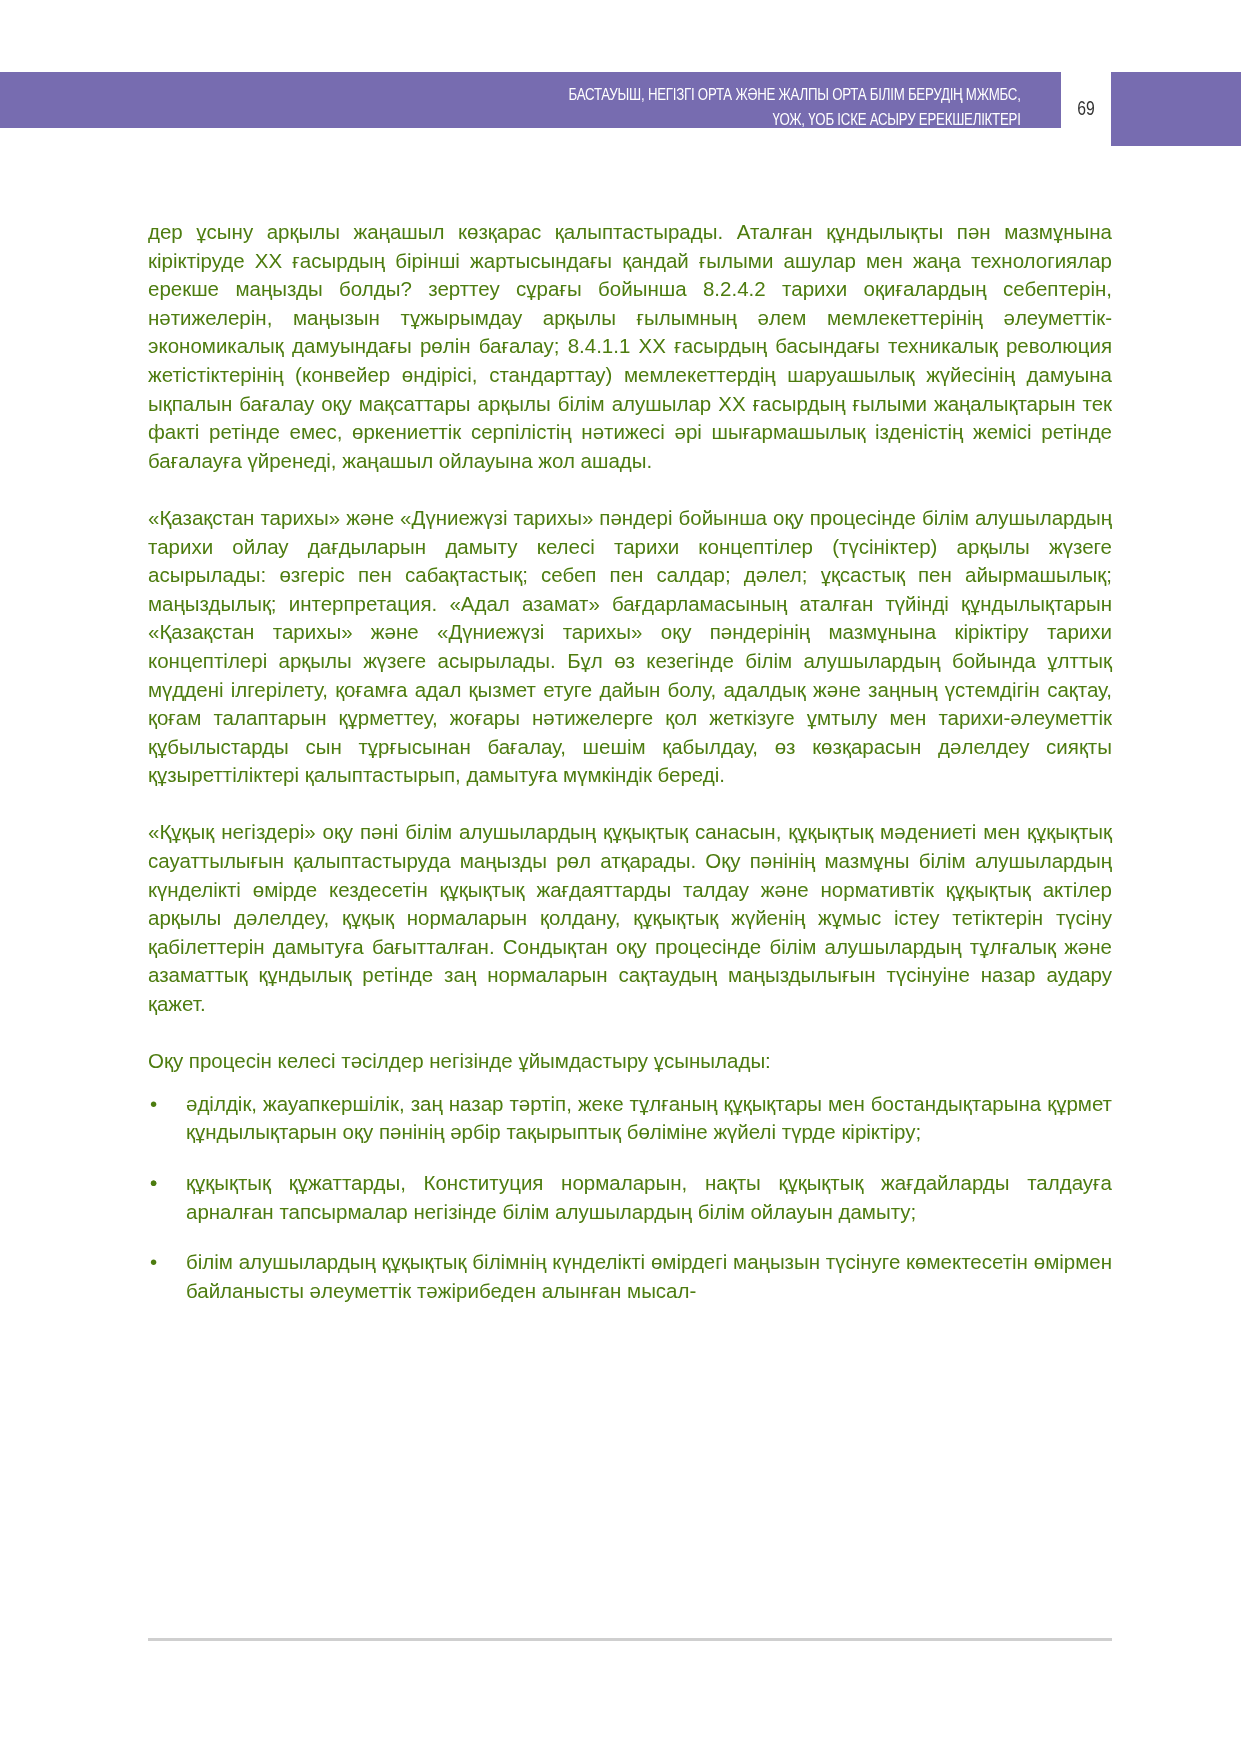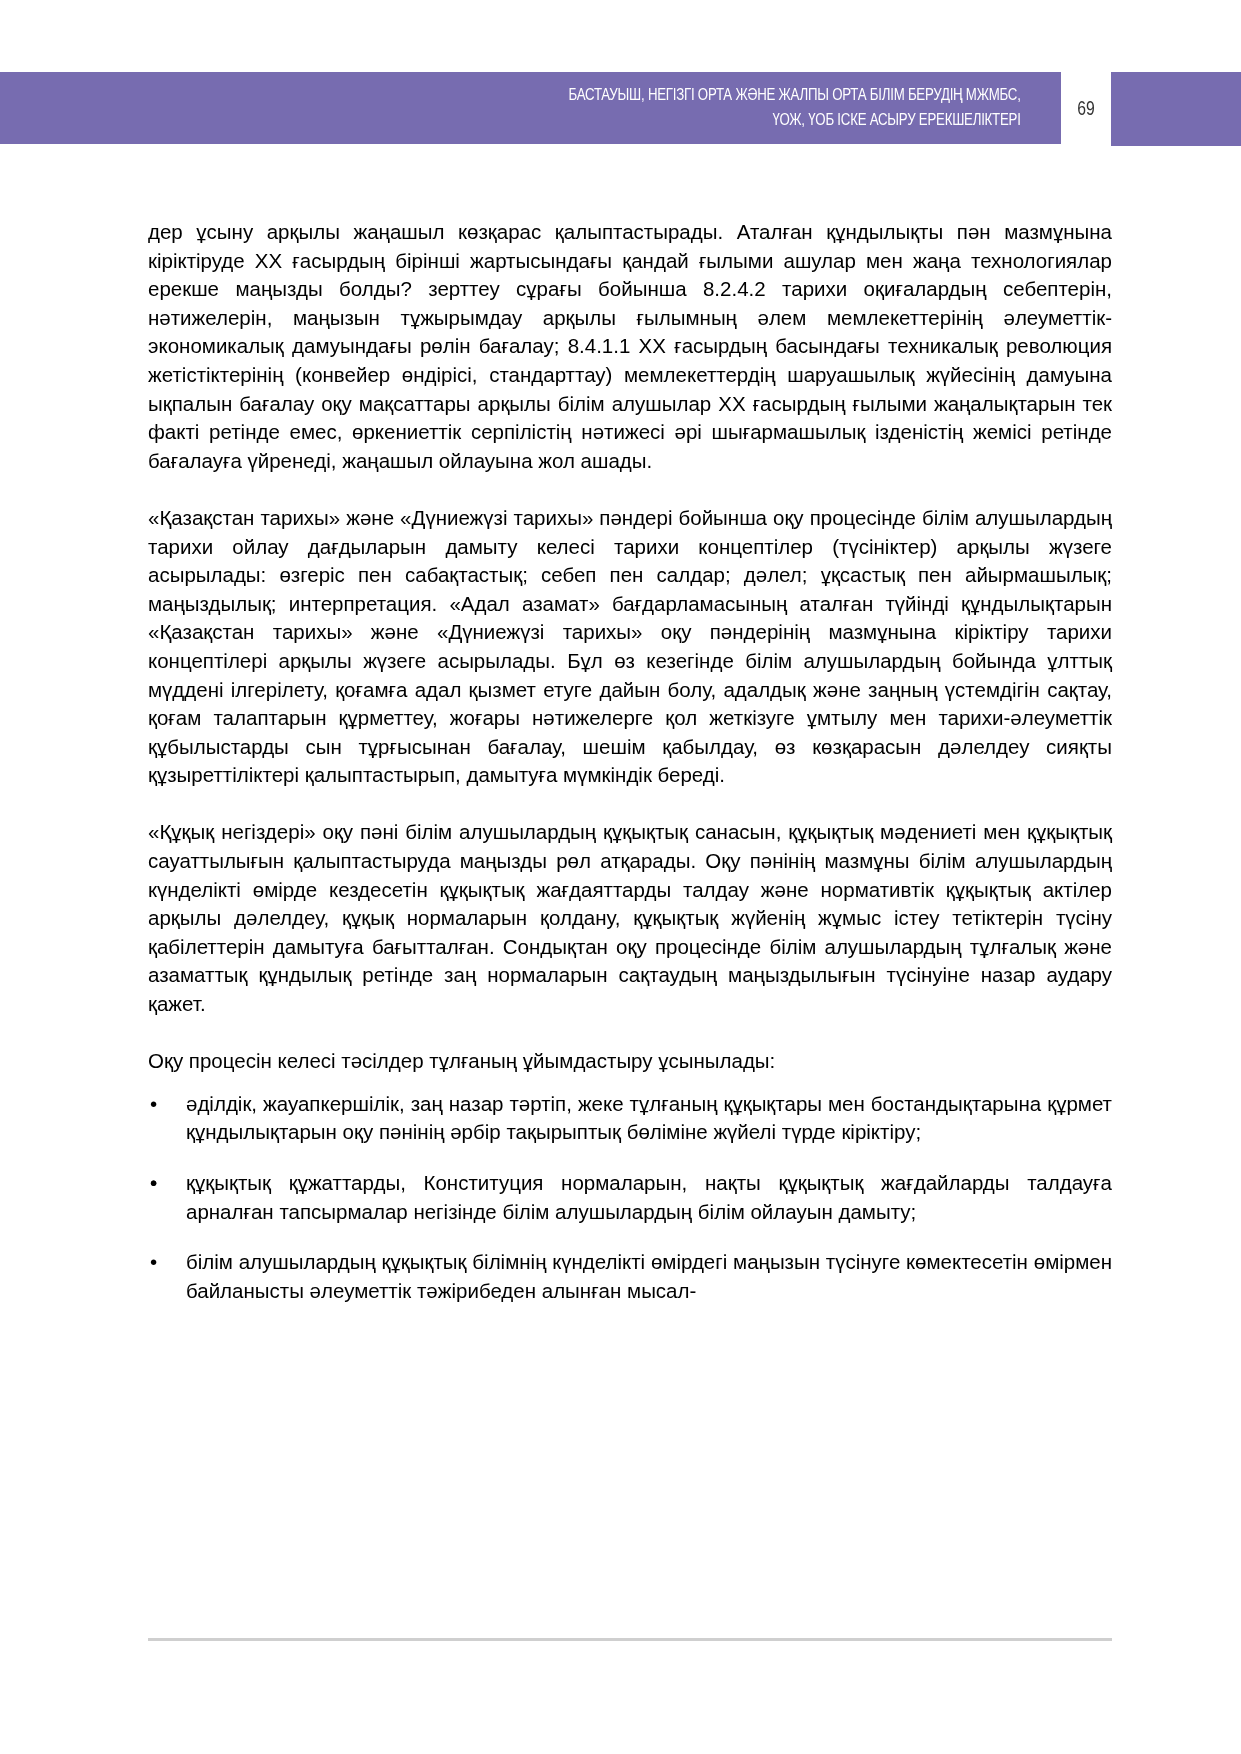--- a/index.html
+++ b/index.html
@@ -6,21 +6,21 @@
   body {
     width: 1241px; height: 1754px;
     background: #ffffff;
     position: relative;
     overflow: hidden;
     font-family: "Liberation Sans", "DejaVu Sans", sans-serif;
     color: #3a3a3a;
   }
   .header-bar-left {
     position: absolute; left: 0; top: 72px;
-    width: 1061px; height: 72px;
+    width: 1061px; height: 56px;
     background: #776cb0;
   }
   .header-title {
     position: absolute; right: 40px; top: 10px;
     text-align: right;
     color: #ffffff;
     font-family: "Liberation Sans", sans-serif;
     font-size: 17px;
     line-height: 25px;
     letter-spacing: -0.3px;
@@ -37,21 +37,21 @@
   .header-bar-right {
     position: absolute; left: 1111px; top: 72px;
     width: 130px; height: 74px;
     background: #776cb0;
   }
   .content {
     position: absolute; left: 148px; top: 218px;
     width: 964px;
     font-size: 20.5px;
     line-height: 28.6px;
-    color: #000000;
+    color: #4d7c0f;
   }
   .para {
     margin: 0 0 28.6px 0;
     text-align: justify;
     text-align-last: left;
   }
   .intro { margin-bottom: 14px; }
   .bullets { list-style: none; margin: 0; padding: 0; }
   .bullet-item {
     position: relative;
@@ -77,21 +77,21 @@
     <div>ҮОЖ, ҮОБ ІСКЕ АСЫРУ ЕРЕКШЕЛІКТЕРІ</div>
   </div>
 </div>
 <div class="page-number">69</div>
 <div class="header-bar-right"></div>
 
 <div class="content">
   <p class="para">дер ұсыну арқылы жаңашыл көзқарас қалыптастырады. Аталған құндылықты пән мазмұнына кіріктіруде XX ғасырдың бірінші жартысындағы қандай ғылыми ашулар мен жаңа технологиялар ерекше маңызды болды? зерттеу сұрағы бойынша 8.2.4.2 тарихи оқиғалардың себептерін, нәтижелерін, маңызын тұжырымдау арқылы ғылымның әлем мемлекеттерінің әлеуметтік-экономикалық дамуындағы рөлін бағалау; 8.4.1.1 XX ғасырдың басындағы техникалық революция жетістіктерінің (конвейер өндірісі, стандарттау) мемлекеттердің шаруашылық жүйесінің дамуына ықпалын бағалау оқу мақсаттары арқылы білім алушылар XX ғасырдың ғылыми жаңалықтарын тек факті ретінде емес, өркениеттік серпілістің нәтижесі әрі шығармашылық ізденістің жемісі ретінде бағалауға үйренеді, жаңашыл ойлауына жол ашады.</p>
   <p class="para">«Қазақстан тарихы» және «Дүниежүзі тарихы» пәндері бойынша оқу процесінде білім алушылардың тарихи ойлау дағдыларын дамыту келесі тарихи концептілер (түсініктер)  арқылы жүзеге асырылады: өзгеріс пен сабақтастық; себеп пен салдар; дәлел; ұқсастық пен айырмашылық; маңыздылық; интерпретация. «Адал азамат» бағдарламасының аталған түйінді құндылықтарын «Қазақстан тарихы» және «Дүниежүзі тарихы» оқу пәндерінің мазмұнына кіріктіру тарихи концептілері арқылы жүзеге асырылады. Бұл өз кезегінде  білім алушылардың бойында ұлттық мүддені ілгерілету, қоғамға адал қызмет етуге дайын болу, адалдық және заңның үстемдігін сақтау, қоғам талаптарын құрметтеу, жоғары нәтижелерге қол жеткізуге ұмтылу мен тарихи-әлеуметтік құбылыстарды сын тұрғысынан бағалау, шешім қабылдау, өз көзқарасын дәлелдеу  сияқты құзыреттіліктері қалыптастырып, дамытуға мүмкіндік береді.</p>
   <p class="para">«Құқық негіздері» оқу пәні білім алушылардың құқықтық санасын, құқықтық мәдениеті мен құқықтық сауаттылығын қалыптастыруда маңызды рөл атқарады. Оқу пәнінің мазмұны білім алушылардың күнделікті өмірде кездесетін құқықтық жағдаяттарды талдау және нормативтік құқықтық актілер арқылы дәлелдеу, құқық нормаларын қолдану, құқықтық жүйенің жұмыс істеу тетіктерін түсіну қабілеттерін дамытуға бағытталған. Сондықтан оқу процесінде білім алушылардың тұлғалық және азаматтық құндылық ретінде заң нормаларын сақтаудың маңыздылығын түсінуіне назар аудару қажет.</p>
-  <p class="para intro">Оқу процесін келесі тәсілдер тұлғаның ұйымдастыру ұсынылады:</p>
+  <p class="para intro">Оқу процесін келесі тәсілдер негізінде ұйымдастыру ұсынылады:</p>
   <ul class="bullets">
     <li class="bullet-item">
       <span class="bullet-dot">•</span>
       <span>әділдік, жауапкершілік, заң назар тәртіп, жеке тұлғаның құқықтары мен бостандықтарына құрмет құндылықтарын оқу пәнінің әрбір тақырыптық бөліміне жүйелі түрде кіріктіру;</span>
     </li>
     <li class="bullet-item">
       <span class="bullet-dot">•</span>
     </li>
     <li class="bullet-item">
       <span class="bullet-dot">•</span>

